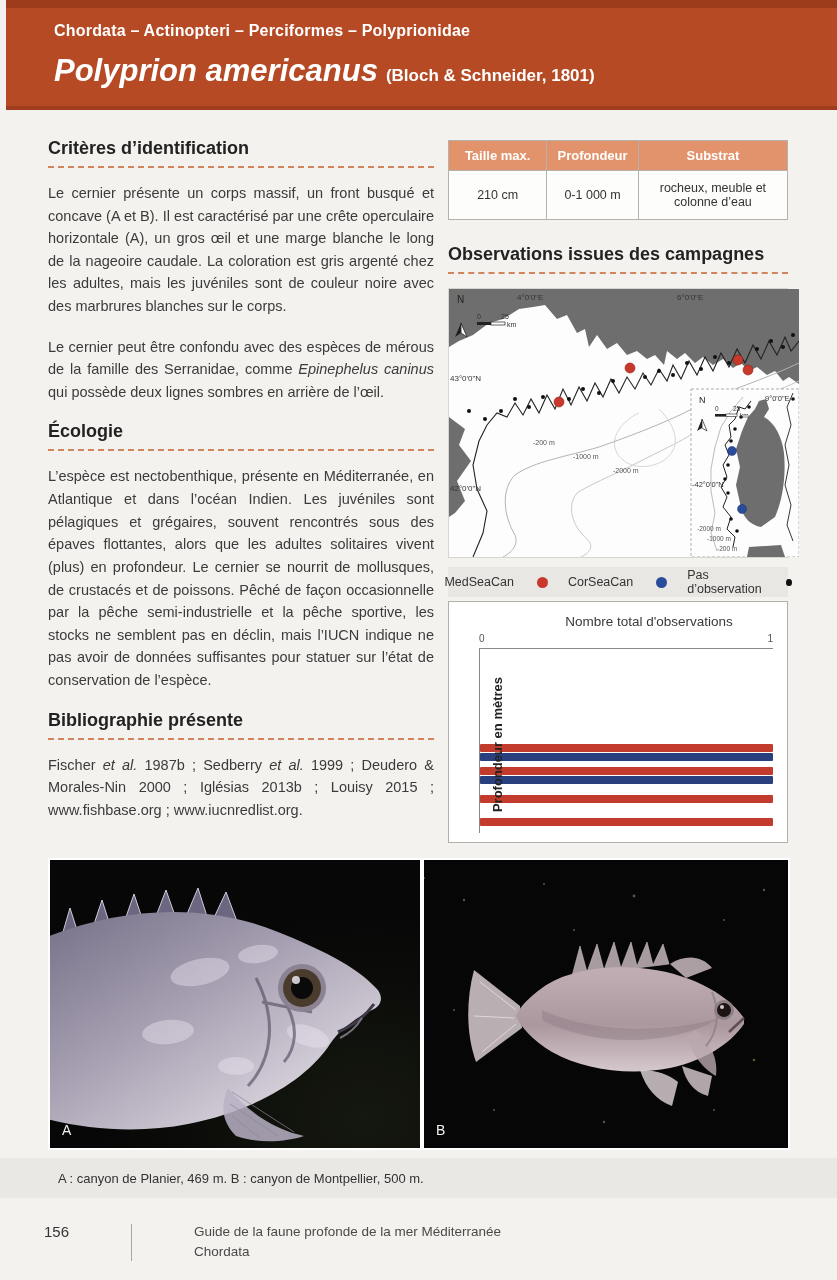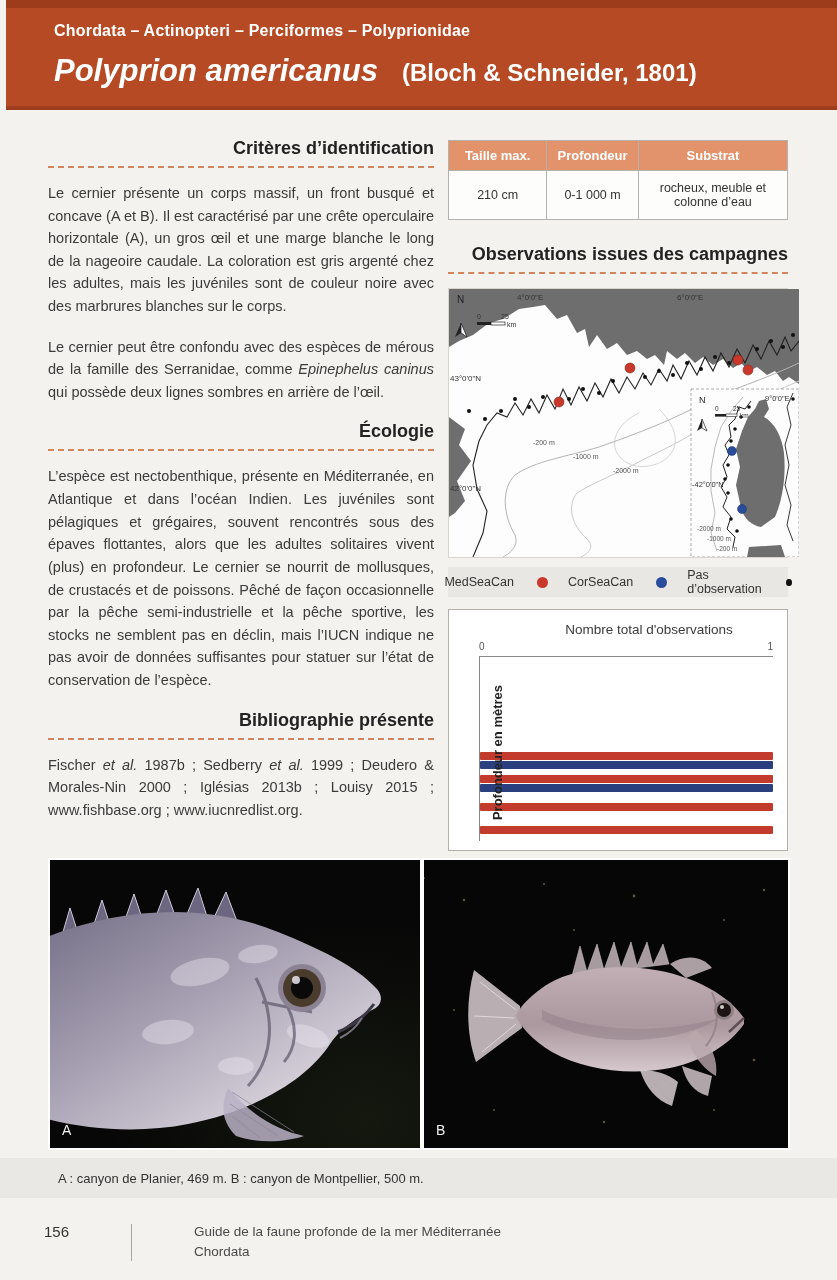--- a/index.html
+++ b/index.html
@@ -15,32 +15,31 @@
   .page-header {
     position:absolute; top:0; left:6px; width:837px; height:110px;
     background:#b54a24;
     border-top:8px solid #9c3c1b;
     border-bottom:4px solid #a03d1d;
     padding:14px 0 8px 48px;
   }
   .breadcrumb { color:#ffffff; font-size:16px; font-weight:600; letter-spacing:.2px; }
   .species-title-line { margin-top:13px; color:#ffffff; }
   .species-name { font-style:italic; font-weight:bold; font-size:31px; }
-  .species-authority { font-weight:bold; font-size:24px; margin-left:24px; }
+  .species-authority { font-weight:bold; font-size:17px; margin-left:8px; }
 
   
   .col-left  { position:absolute; left:48px;  top:138px; width:386px; }
   .col-right { position:absolute; left:448px; top:140px; width:340px; }
 
   h2.sec {
     font-size:18px; font-weight:bold; color:#222;
     padding-bottom:7px;
     border-bottom:2px dashed #d2855c;
     margin-bottom:14px;
-    text-align:right;
   }
   .para {
     font-size:14.5px; line-height:1.56; color:#3b3b3b;
     text-align:justify; margin-bottom:18px;
   }
   .it { font-style:italic; }
   .mt { margin-top:10px; }
 
   
   table.info {
@@ -68,21 +67,21 @@
     display:flex; align-items:center; justify-content:center; gap:20px;
     font-size:12.5px; color:#333;
   }
   .legend-item { display:flex; align-items:center; gap:23px; }
   .dot { border-radius:50%; display:inline-block; }
   .dot-lg { width:11px; height:11px; }
   .dot-sm { width:7px; height:7px; }
 
   
   .chart-box {
-    margin-top:12px; background:#fff; border:1px solid #b3b0ab;
+    margin-top:4px; background:#fff; border:1px solid #b3b0ab;
     height:242px; padding:12px 14px 8px 6px; position:relative;
   }
   .chart-title { text-align:center; font-size:13.5px; color:#3a3a3a; padding-left:70px; }
   .chart-body { display:flex; margin-top:4px; }
   .chart-ylab {
     width:24px; position:relative;
   }
   .chart-ylab span {
     position:absolute; left:-38px; top:104px;
     transform:rotate(-90deg); transform-origin:center;

